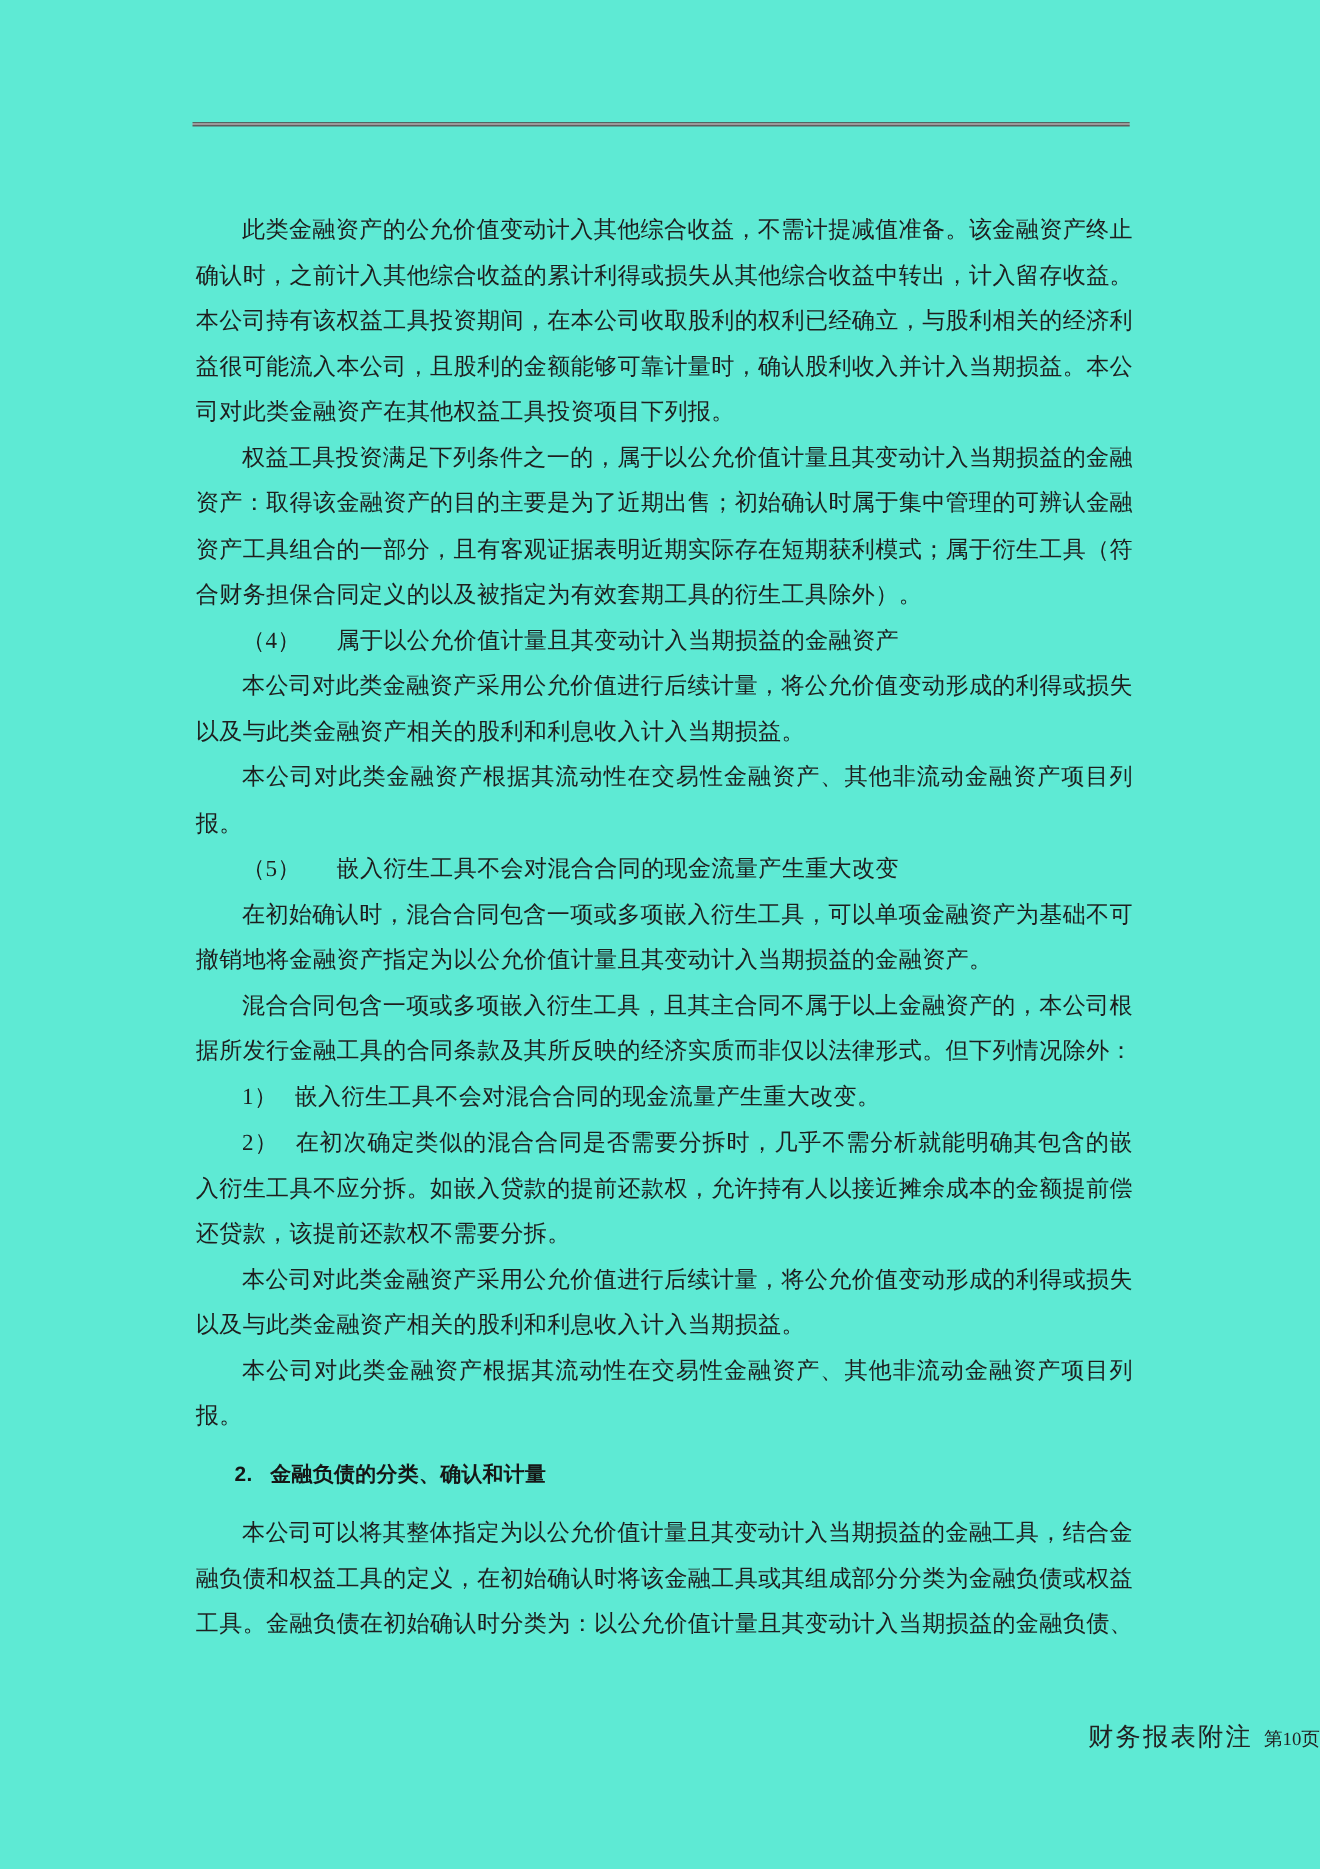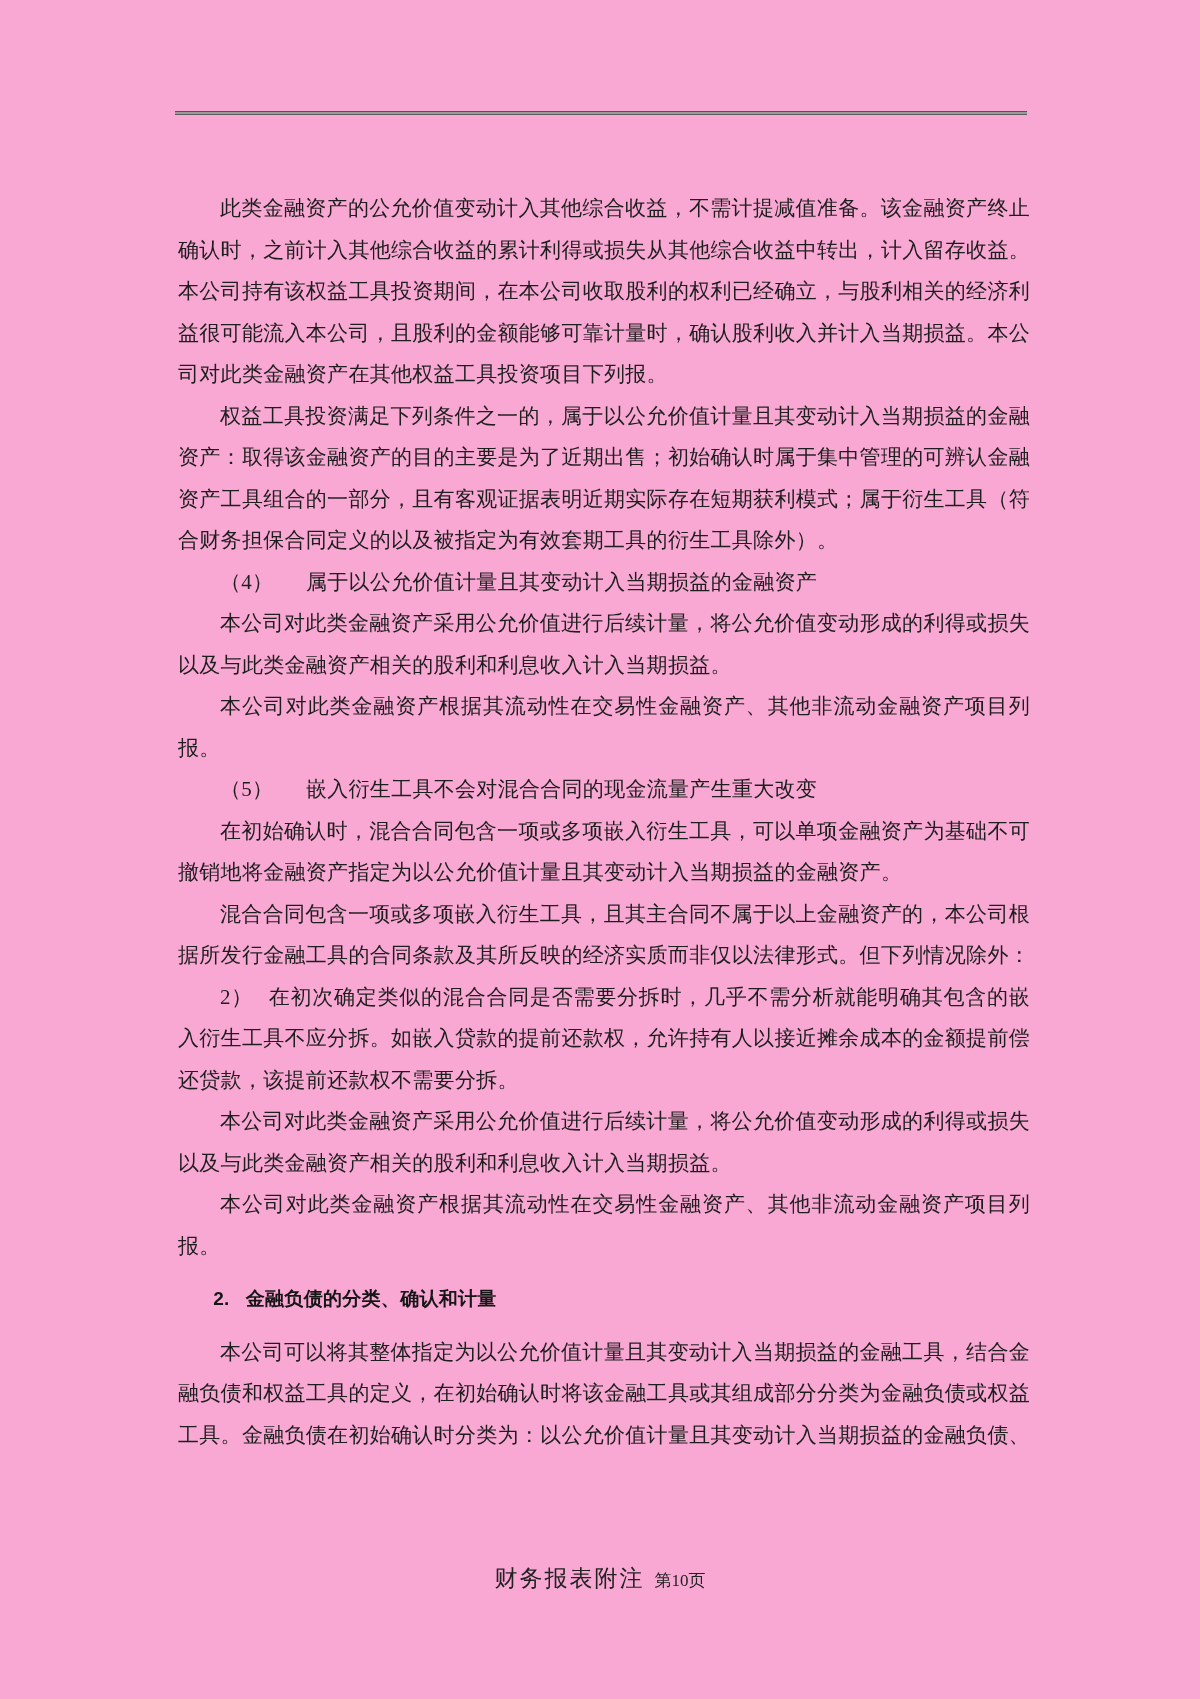--- a/index.html
+++ b/index.html
@@ -5,21 +5,21 @@
   html, body {
     margin: 0;
     padding: 0;
     background: #ffffff;
   }
   .page {
     position: relative;
     width: 1200px;
     height: 1699px;
     margin: 0 auto;
-    background: #f9a8d4;
+    background: #5eead4;
     overflow: hidden;
     font-family: "Liberation Serif", "DejaVu Serif", serif;
     color: #1e1e1e;
   }
   .header-rule {
     position: absolute;
     left: 175px;
     top: 111px;
     width: 852px;
     height: 4px;
@@ -58,21 +58,21 @@
     color: #161616;
   }
   .section-heading .num {
     margin-right: 0.85em;
   }
   .footer {
     position: absolute;
     left: 0;
     top: 1563px;
     width: 1200px;
-    text-align: center;
+    text-align: right;
     color: #222222;
   }
   .footer-title {
     font-size: 23px;
     letter-spacing: 2px;
   }
   .footer-page {
     font-size: 17px;
     margin-left: 10px;
   }
@@ -85,20 +85,21 @@
 
   <main class="content" id="paragraphs">
       <p class="para"><span class="txt">此类金融资产的公允价值变动计入其他综合收益，不需计提减值准备。该金融资产终止确认时，之前计入其他综合收益的累计利得或损失从其他综合收益中转出，计入留存收益。本公司持有该权益工具投资期间，在本公司收取股利的权利已经确立，与股利相关的经济利益很可能流入本公司，且股利的金额能够可靠计量时，确认股利收入并计入当期损益。本公司对此类金融资产在其他权益工具投资项目下列报。</span></p>
       <p class="para"><span class="txt">权益工具投资满足下列条件之一的，属于以公允价值计量且其变动计入当期损益的金融资产：取得该金融资产的目的主要是为了近期出售；初始确认时属于集中管理的可辨认金融资产工具组合的一部分，且有客观证据表明近期实际存在短期获利模式；属于衍生工具（符合财务担保合同定义的以及被指定为有效套期工具的衍生工具除外）。</span></p>
       <p class="para item-head"><span class="num">（4）</span><span class="txt">属于以公允价值计量且其变动计入当期损益的金融资产</span></p>
       <p class="para"><span class="txt">本公司对此类金融资产采用公允价值进行后续计量，将公允价值变动形成的利得或损失以及与此类金融资产相关的股利和利息收入计入当期损益。</span></p>
       <p class="para"><span class="txt">本公司对此类金融资产根据其流动性在交易性金融资产、其他非流动金融资产项目列报。</span></p>
       <p class="para item-head"><span class="num">（5）</span><span class="txt">嵌入衍生工具不会对混合合同的现金流量产生重大改变</span></p>
       <p class="para"><span class="txt">在初始确认时，混合合同包含一项或多项嵌入衍生工具，可以单项金融资产为基础不可撤销地将金融资产指定为以公允价值计量且其变动计入当期损益的金融资产。</span></p>
       <p class="para"><span class="txt">混合合同包含一项或多项嵌入衍生工具，且其主合同不属于以上金融资产的，本公司根据所发行金融工具的合同条款及其所反映的经济实质而非仅以法律形式。但下列情况除外：</span></p>
+      <p class="para list-item"><span class="num">1）</span><span class="txt">嵌入衍生工具不会对混合合同的现金流量产生重大改变。</span></p>
       <p class="para list-item"><span class="num">2）</span><span class="txt">在初次确定类似的混合合同是否需要分拆时，几乎不需分析就能明确其包含的嵌入衍生工具不应分拆。如嵌入贷款的提前还款权，允许持有人以接近摊余成本的金额提前偿还贷款，该提前还款权不需要分拆。</span></p>
       <p class="para"><span class="txt">本公司对此类金融资产采用公允价值进行后续计量，将公允价值变动形成的利得或损失以及与此类金融资产相关的股利和利息收入计入当期损益。</span></p>
       <p class="para"><span class="txt">本公司对此类金融资产根据其流动性在交易性金融资产、其他非流动金融资产项目列报。</span></p>
       <p class="para section-heading"><span class="num">2.</span><span class="txt">金融负债的分类、确认和计量</span></p>
       <p class="para"><span class="txt">本公司可以将其整体指定为以公允价值计量且其变动计入当期损益的金融工具，结合金融负债和权益工具的定义，在初始确认时将该金融工具或其组成部分分类为金融负债或权益工具。金融负债在初始确认时分类为：以公允价值计量且其变动计入当期损益的金融负债、</span></p>
     </main>
 
   <footer class="footer">
     <span class="footer-title">财务报表附注</span><span class="footer-page">第10页</span>
   </footer>

